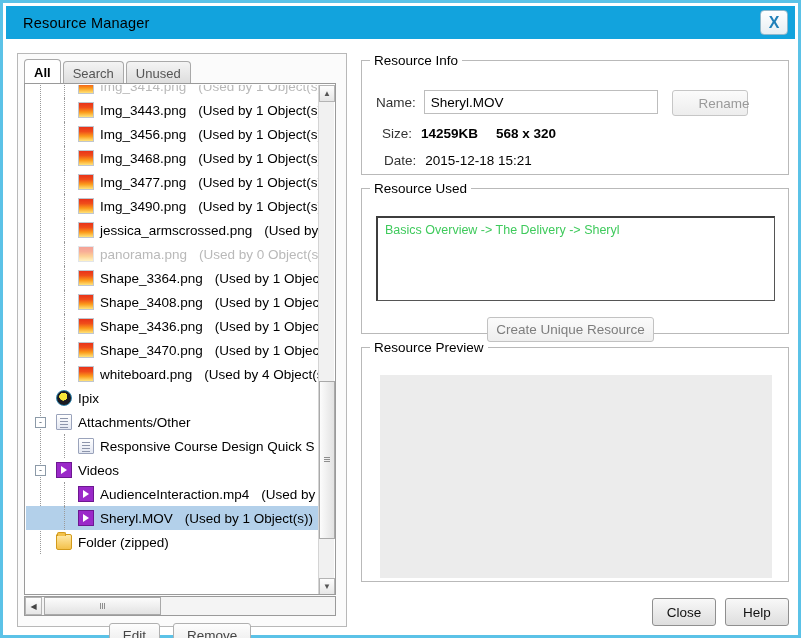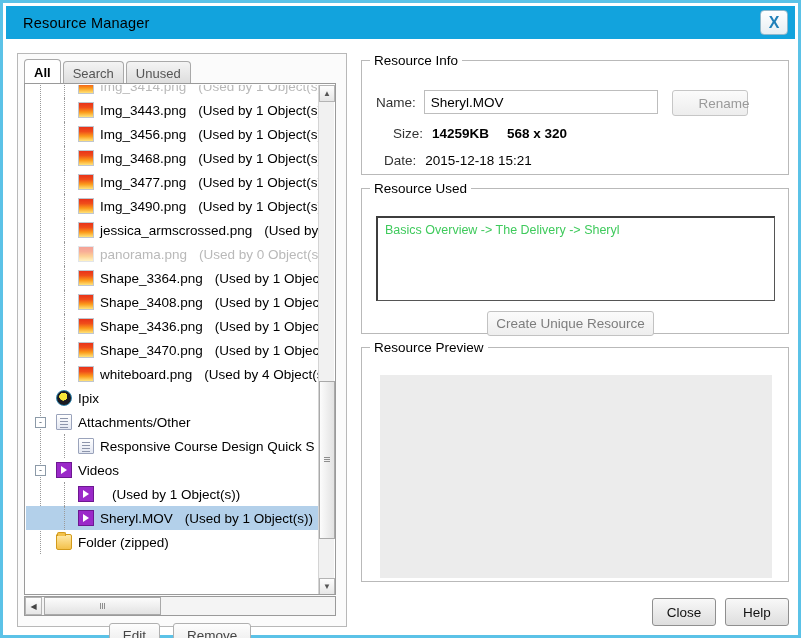--- a/index.html
+++ b/index.html
@@ -273,21 +273,21 @@
     width:76px;height:26px;
     box-sizing:border-box;
     border:1px solid #c6c6c6;border-radius:3px;
     background:linear-gradient(#fbfbfb,#ededed);
     color:#9a9a9a;font-size:13.5px;
     display:flex;align-items:center;justify-content:center;
     cursor:default;
     font-family:"Liberation Sans", sans-serif;
     padding-left:28px;
   }
-  .size-row{position:absolute;left:31px;top:58px;display:flex;align-items:baseline;justify-content:center;}
+  .size-row{position:absolute;left:20px;top:58px;display:flex;align-items:baseline;justify-content:center;}
   .date-row{position:absolute;left:22px;top:85px;display:flex;align-items:flex-start;}
   .fv{font-weight:bold;font-size:13.5px;margin-left:9px;}
   .fv2{font-weight:bold;font-size:13.5px;margin-left:18px;}
   .fvn{font-size:13.5px;margin-left:9px;}
 
   #grp-used{left:0;top:128px;width:428px;height:153px;}
   .used-box{
     position:absolute;left:14px;top:20px;
     width:399px;height:85px;
     box-sizing:border-box;
@@ -297,21 +297,21 @@
     background:#ffffff;
     padding:5px 7px;
     overflow:hidden;
   }
   .used-line{
     color:#3fca5c;
     font-size:12.5px;
     white-space:nowrap;
   }
   .unique-btn{
-    position:absolute;left:125px;top:115px;
+    position:absolute;left:125px;top:121px;
     width:167px;height:25px;
     box-sizing:border-box;
     border:1px solid #c2c2c2;border-radius:3px;
     background:linear-gradient(#fbfbfb,#eeeeee);
     display:flex;align-items:center;justify-content:center;
     color:#7d7d7d;font-size:13.5px;cursor:default;
     font-family:"Liberation Sans", sans-serif;
   }
 
   #grp-prev{left:0;top:287px;width:428px;height:242px;}
@@ -465,20 +465,21 @@
 
             <div class="row indent2">
               <span class="expander">-</span>
               <span class="ic ic-vid"></span>
               <span>Videos</span>
             </div>
 
             <div class="row indent3">
               <span class="dots l2"></span>
               <span class="ic ic-vid"></span>
+              <span>AudienceInteraction.mp4</span>
               <span style="margin-left:12px;">(Used by 1 Object(s))</span>
             </div>
 
             <div class="row indent3 sel">
               <span class="dots l2"></span>
               <span class="ic ic-vid"></span>
               <span>Sheryl.MOV</span>
               <span style="margin-left:12px;">(Used by 1 Object(s))</span>
             </div>
 

